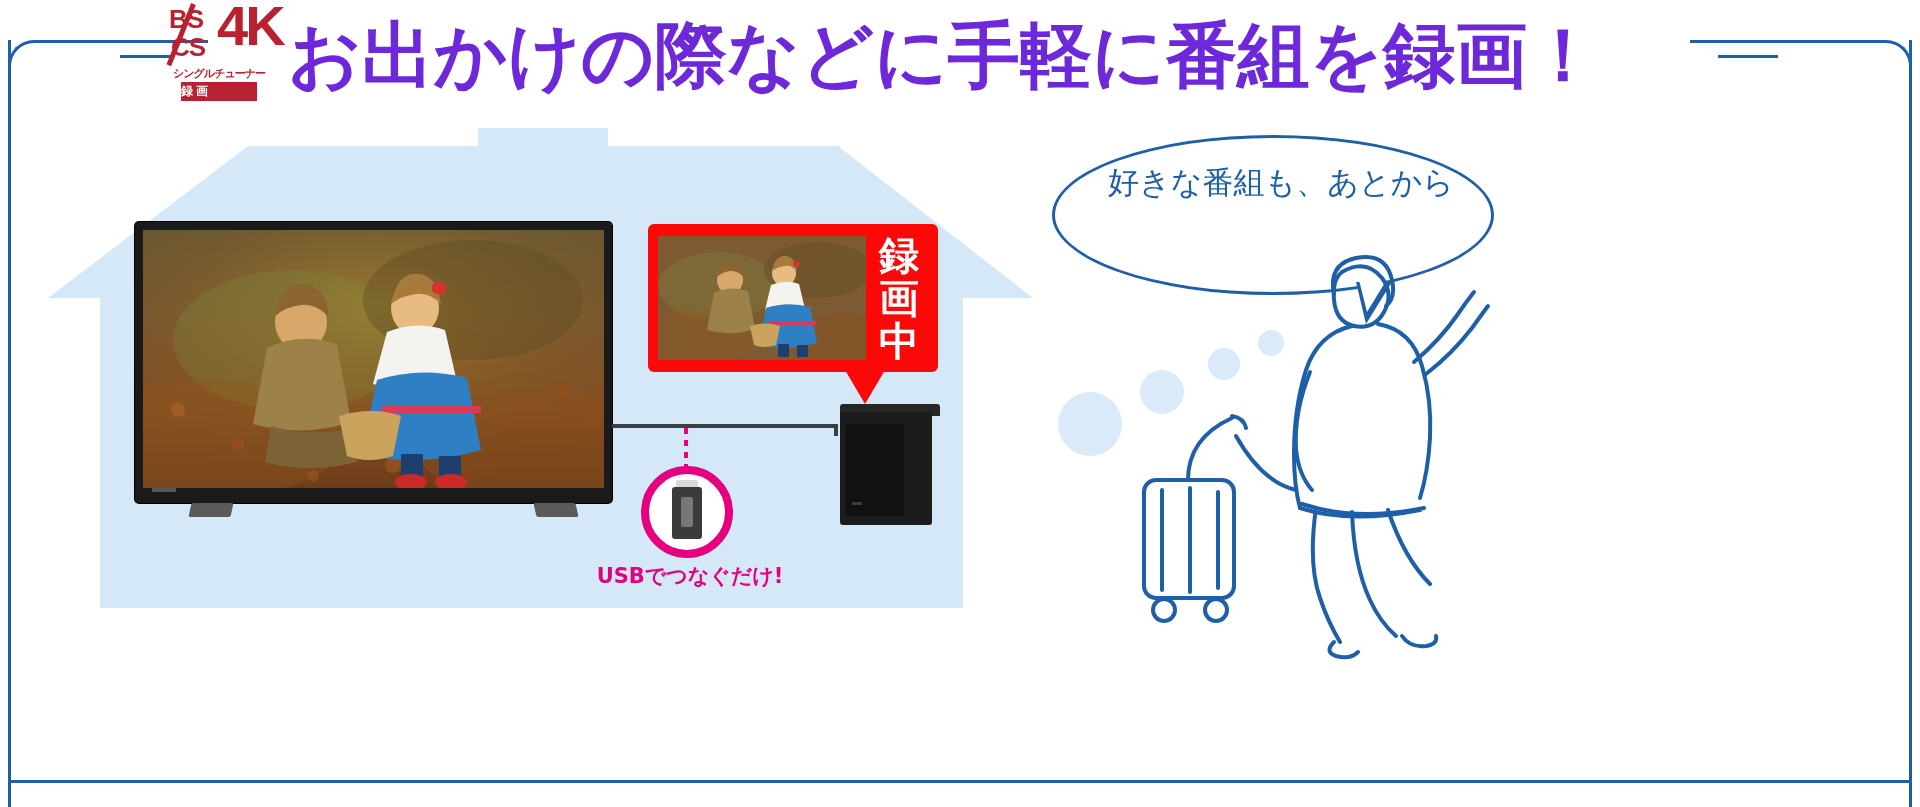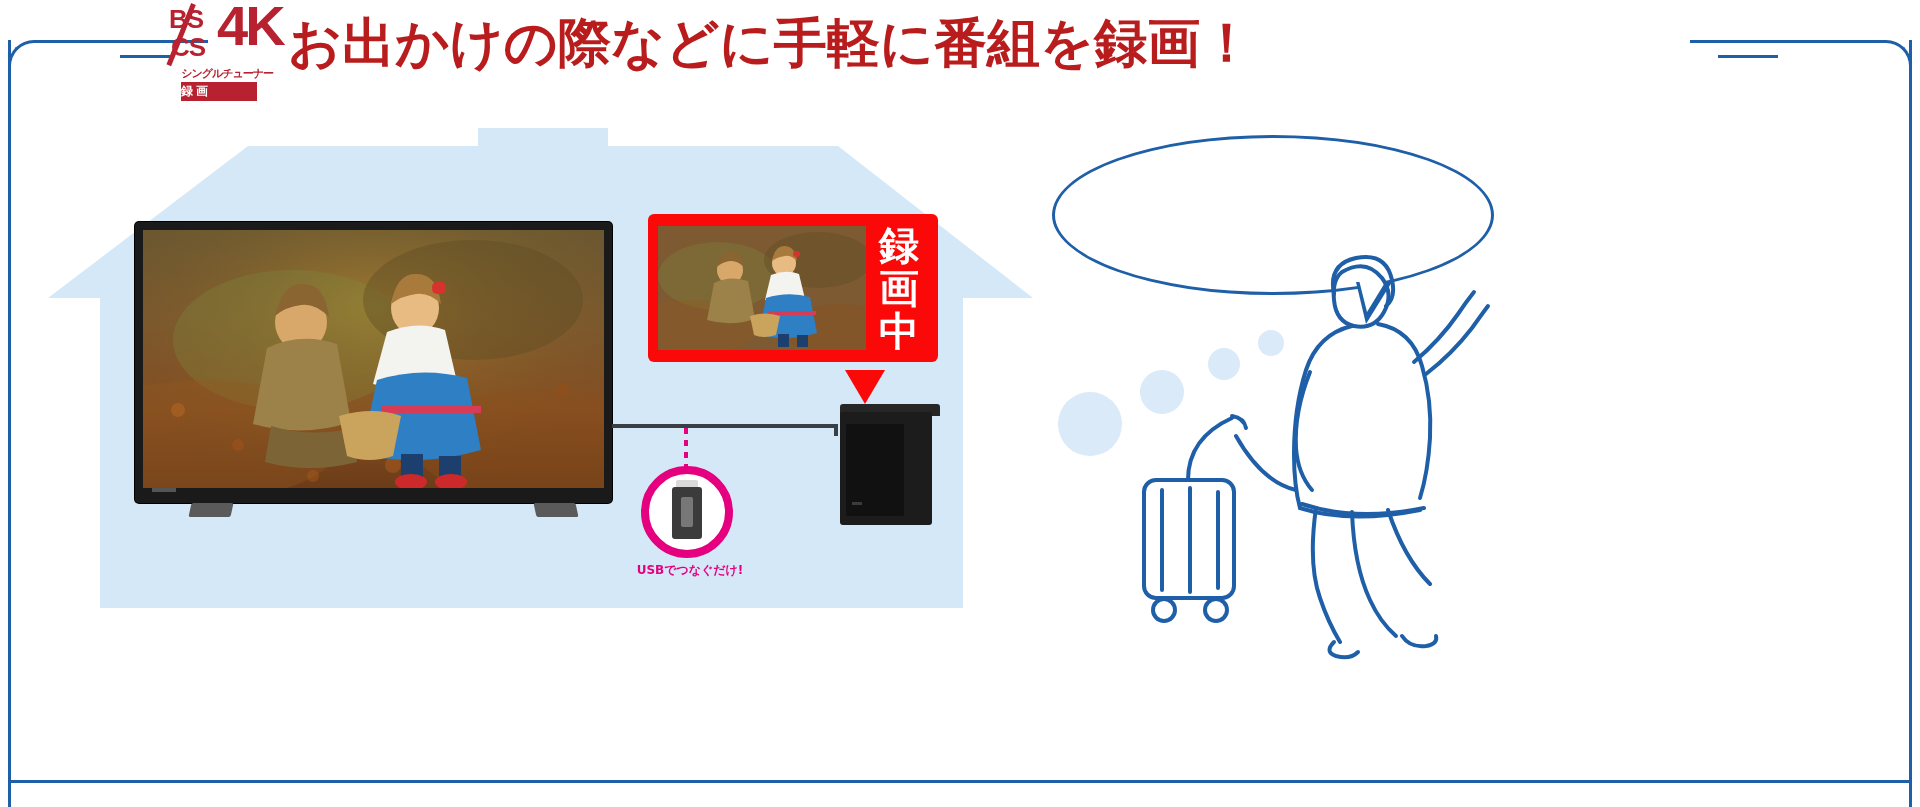--- a/index.html
+++ b/index.html
@@ -51,33 +51,33 @@
   .badge-slash{
     position:absolute;left:24px;top:-2px;width:5px;height:66px;
     background:#b8212f;transform:rotate(22deg);transform-origin:top center;
   }
   .badge-4k{
     position:absolute;left:52px;top:-4px;
     font-size:56px;font-weight:bold;color:#b8212f;letter-spacing:-3px;
     font-family:"Liberation Sans",sans-serif;
   }
   .badge-sub{
-    position:absolute;left:0;top:64px;width:108px;text-align:right;
+    position:absolute;left:0;top:64px;width:108px;text-align:center;
     font-size:11px;color:#b8212f;font-weight:bold;letter-spacing:-1px;
     white-space:nowrap;
   }
   .badge-tag{
     position:absolute;left:16px;top:80px;width:76px;height:19px;
     background:#b8212f;color:#fff;font-size:12px;font-weight:bold;
     text-align:left;line-height:19px;letter-spacing:3px;
   }
 
   .headline{
     position:absolute;left:288px;top:8px;
-    font-size:53px;font-weight:bold;color:#b91c1c;
+    font-size:72px;font-weight:bold;color:#6d28d9;
     letter-spacing:0px;white-space:nowrap;
     font-family:"DejaVu Sans","Liberation Sans",sans-serif;
   }
 
   
   .house{
     position:absolute;left:48px;top:128px;width:985px;height:480px;
   }
   .house svg{display:block;}
 
@@ -96,21 +96,21 @@
     top:503px;border-radius:2px;
   }
   .tv-foot-l{left:190px;transform:skewX(-12deg);}
   .tv-foot-r{left:535px;transform:skewX(12deg);}
   .tv-logo{
     position:absolute;left:152px;top:488px;width:24px;height:4px;background:#555;
   }
 
   
   .rec-card{
-    position:absolute;left:648px;top:214px;width:290px;height:148px;
+    position:absolute;left:648px;top:224px;width:290px;height:148px;
     background:#fb0808;border-radius:6px;
   }
   .rec-thumb{
     position:absolute;left:10px;top:12px;width:208px;height:124px;
     overflow:hidden;background:#4a2f1c;
   }
   .rec-label{
     position:absolute;right:10px;top:10px;width:58px;height:128px;
     color:#fff;font-size:40px;font-weight:bold;line-height:43px;
     text-align:center;letter-spacing:0;
@@ -167,21 +167,21 @@
   .usb-plug-tip{
     position:absolute;left:676px;top:480px;width:22px;height:12px;
     background:#d9d9d9;border-radius:2px 2px 0 0;
   }
   .usb-plug-inner{
     position:absolute;left:681px;top:497px;width:12px;height:30px;
     background:#777;border-radius:2px;
   }
   .usb-caption{
     position:absolute;left:590px;top:562px;width:200px;text-align:center;
-    color:#e4007f;font-size:12px;font-weight:bold;white-space:nowrap;
+    color:#e4007f;font-size:21px;font-weight:bold;white-space:nowrap;
     font-family:"DejaVu Sans","Liberation Sans",sans-serif;
   }
 
   .hdd-caption{
     position:absolute;left:808px;top:533px;width:170px;
     color:#3c3c3c;font-size:19px;line-height:26px;letter-spacing:1px;
     font-family:"DejaVu Sans","Liberation Sans",sans-serif;
   }
 
   
@@ -363,20 +363,21 @@
     <span class="dot d1"></span>
     <span class="dot d2"></span>
     <span class="dot d3"></span>
     <span class="dot d4"></span>
   </div>
 
   <div class="bubble"></div>
   <div class="bubble-tail"></div>
   <div class="bubble-tail-in"></div>
   <div class="bubble-text">
+    <div>好きな番組も、あとから</div>
   </div>
 
   <div class="person">
     <svg width="470" height="420" viewBox="0 0 470 420" aria-hidden="true">
       <g fill="none" stroke="#1f5fa8" stroke-width="4" stroke-linejoin="round" stroke-linecap="round">
 
         <path d="M222 22 q24-14 40 6 q12 16 2 34 q-10 18-30 14 q-18-4-20-26 q-2-20 8-28Z"></path>
 
         <path d="M214 44 q-6-30 22-36 q30-6 36 22 q4 18-6 26"></path>
 

